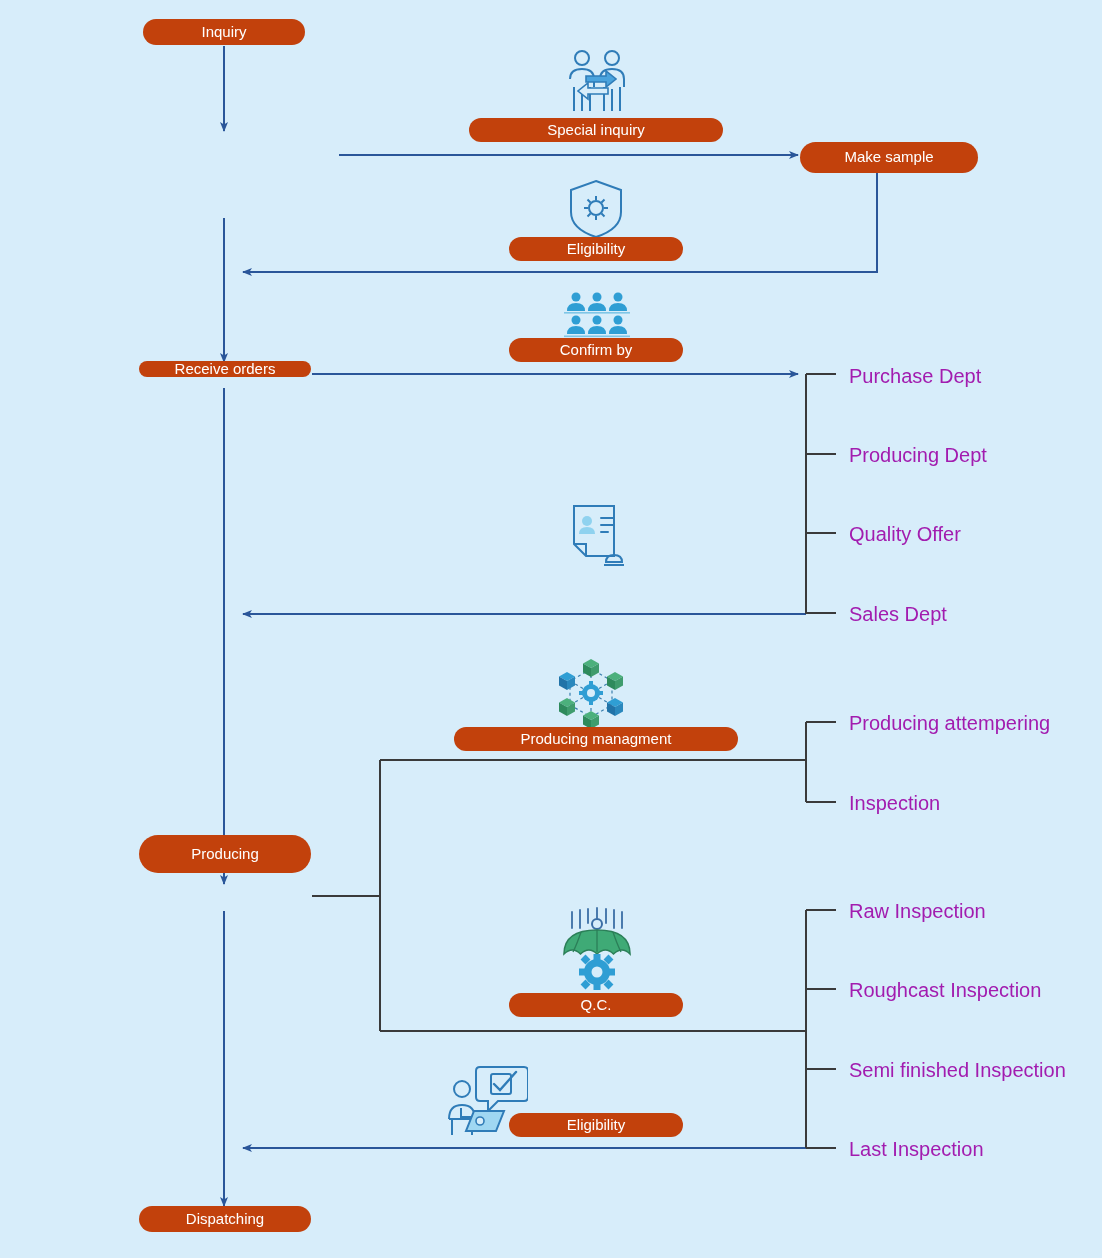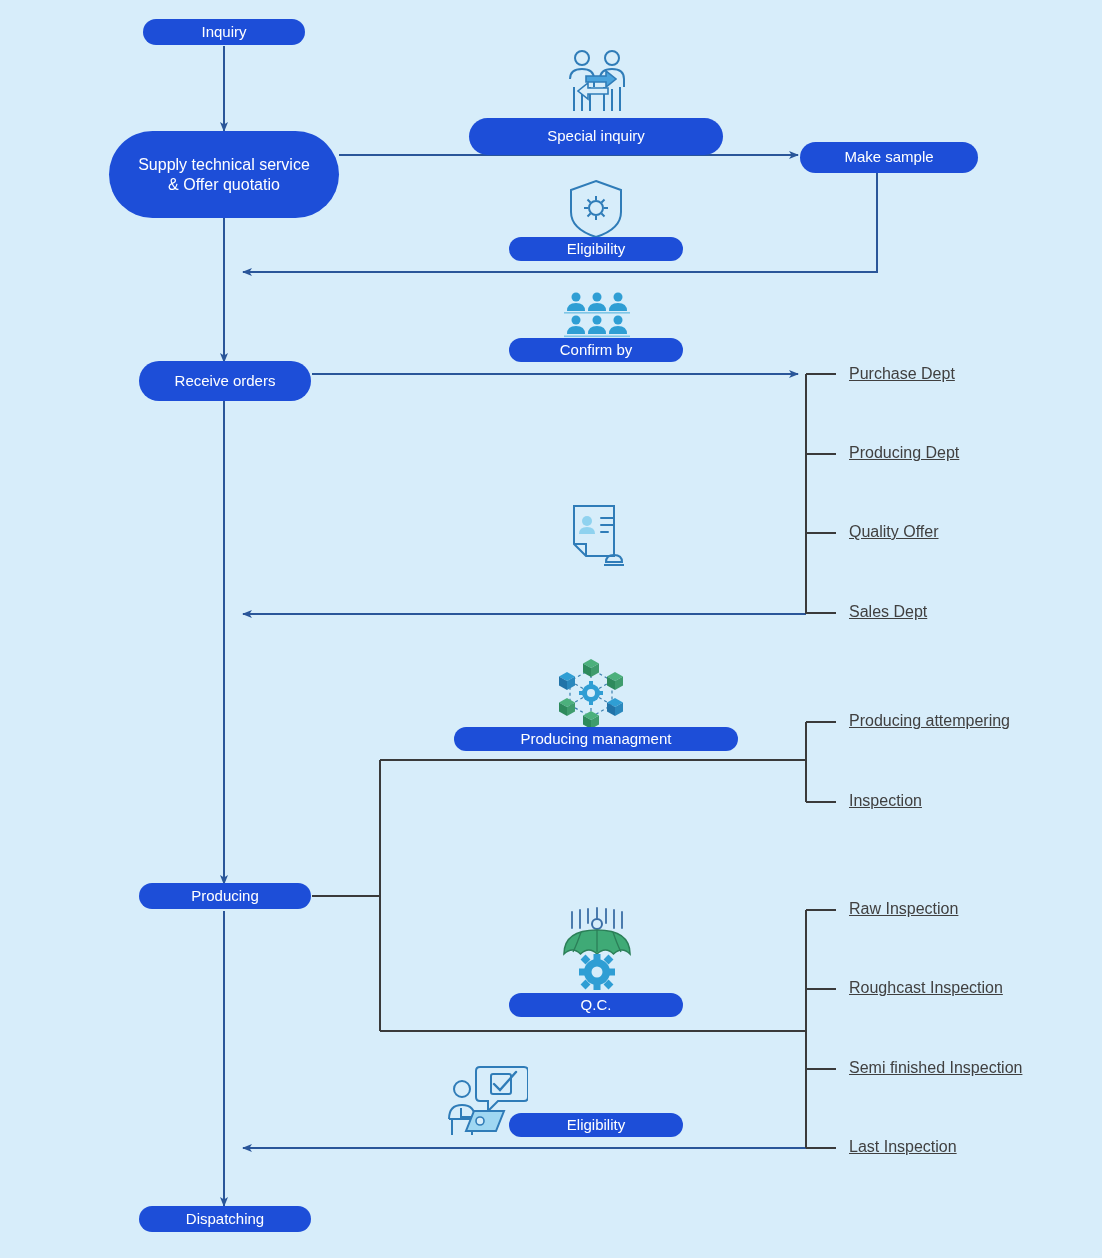--- a/index.html
+++ b/index.html
@@ -11,42 +11,41 @@
     position: relative;
     width: 1102px;
     height: 1258px;
     background: #d7edfa;
     font-family: "Liberation Sans", sans-serif;
     overflow: hidden;
   }
   
   .pill {
     position: absolute;
-    background: #1d4ed8;
+    background: #c2410c;
     color: #ffffff;
     border-radius: 999px;
     display: flex;
     align-items: center;
     justify-content: center;
     text-align: center;
     line-height: 1.25;
     box-sizing: border-box;
     white-space: pre-line;
   }
   .pill.node      { font-size: 15px; }
   .pill.node-big  { font-size: 16px; border-radius: 44px; }
   .pill.label     { font-size: 15px; }
 
   
   .leaf {
     position: absolute;
-    color: #404040;
-    font-size: 16px;
+    color: #a21caf;
+    font-size: 20px;
     white-space: nowrap;
-    text-decoration: underline;
   }
 
   
   svg.layer {
     position: absolute;
     left: 0;
     top: 0;
     width: 1102px;
     height: 1258px;
     pointer-events: none;
@@ -250,32 +249,30 @@
         <path d="M8 56 v16 M28 56 v16 M5 56 h26"></path>
         <path d="M17 45 v9 h10"></path>
       </g>
       <path d="M30 48 h30 l-8 20 h-30 z" fill="#9fd7f2" stroke="#2f7cb8" stroke-width="2"></path>
       <circle cx="36" cy="58" r="4" fill="#d7edfa" stroke="#2f7cb8" stroke-width="1.6"></circle>
     </svg>
   </div>
 
   <div class="pill node" style="left:143px; top:19px; width:162px; height:26px;">Inquiry</div>
 
-  <div class="pill node-big" style="left:109px; top:131px; width:230px; height:87px; font-size:16px;">Supply technical service
-&amp; Offer quotatio</div>
 
   <div class="pill node" style="left:800px; top:142px; width:178px; height:31px;">Make sample</div>
 
-  <div class="pill node" style="left:139px; top:361px; width:172px; height:40px;">Receive orders</div>
-
-  <div class="pill node" style="left:139px; top:883px; width:172px; height:26px;">Producing</div>
+  <div class="pill node" style="left:139px; top:361px; width:172px; height:16px;">Receive orders</div>
+
+  <div class="pill node" style="left:139px; top:835px; width:172px; height:38px;">Producing</div>
 
   <div class="pill node" style="left:139px; top:1206px; width:172px; height:26px;">Dispatching</div>
 
-  <div class="pill label" style="left:469px; top:118px; width:254px; height:37px;">Special inquiry</div>
+  <div class="pill label" style="left:469px; top:118px; width:254px; height:24px;">Special inquiry</div>
 
   <div class="pill label" style="left:509px; top:237px; width:174px; height:24px;">Eligibility</div>
 
   <div class="pill label" style="left:509px; top:338px; width:174px; height:24px;">Confirm by</div>
 
 
   <div class="pill label" style="left:454px; top:727px; width:284px; height:24px;">Producing managment</div>
 
   <div class="pill label" style="left:509px; top:993px; width:174px; height:24px;">Q.C.</div>
 

